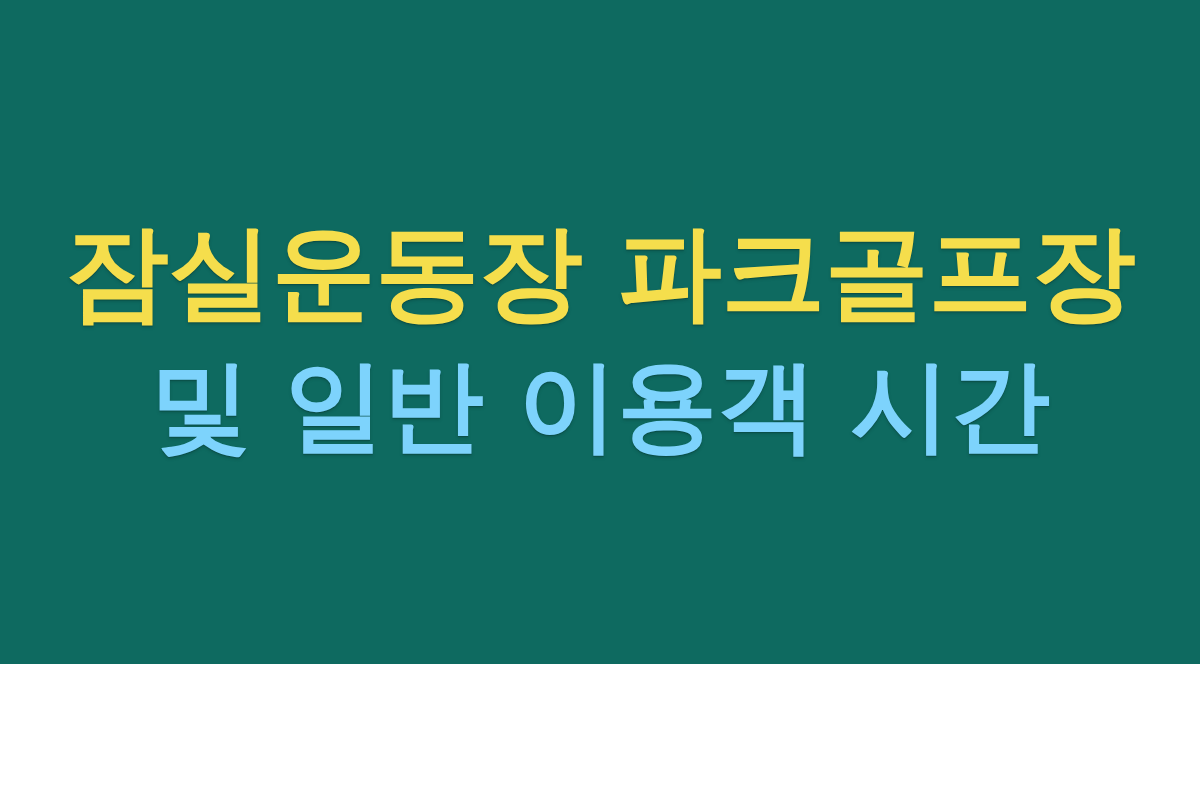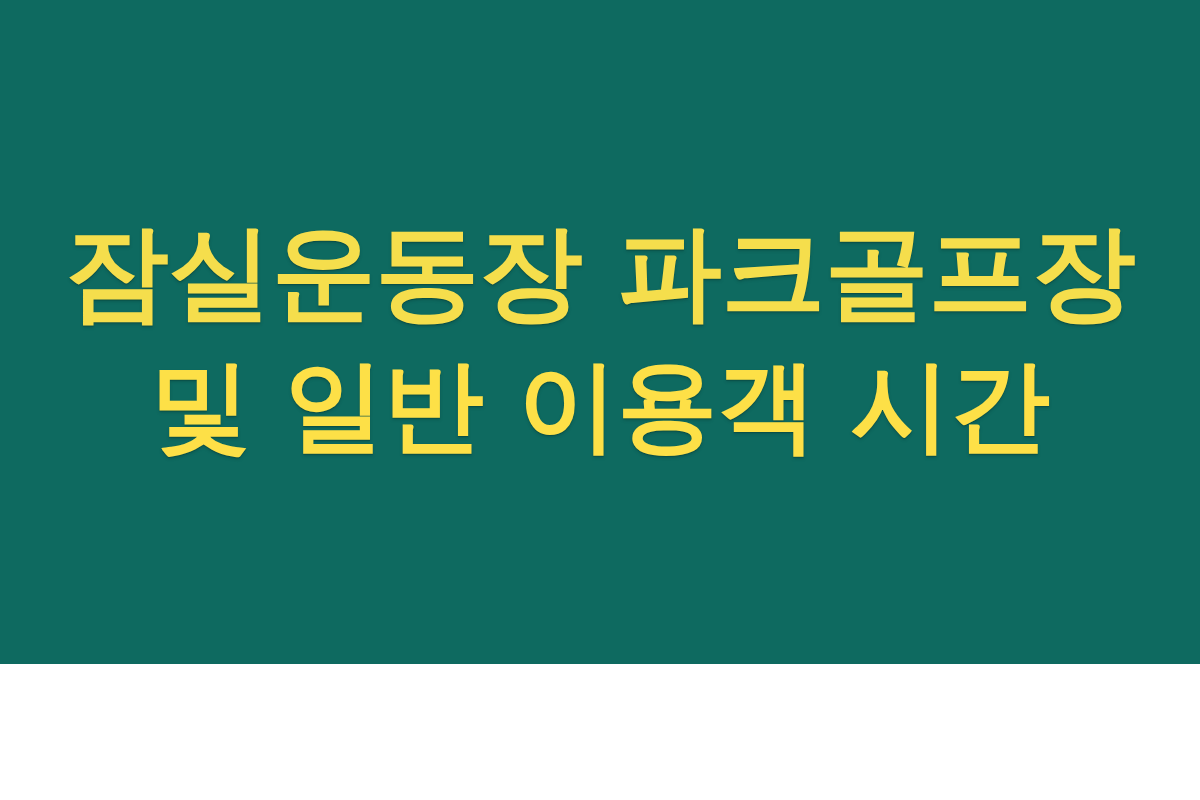--- a/index.html
+++ b/index.html
@@ -63,17 +63,17 @@
 </head>
 <body>
 
 <div id="banner" style="background: rgb(14, 106, 96);">
 
   <div id="headline">
 
     <span class="headline-line line-1" style="color: rgb(245, 222, 76);">잠실운동장 파크골프장</span>
 
 
-    <span class="headline-line line-3" style="color: #fde047;">및 일반 이용객 시간</span>
+    <span class="headline-line line-3" style="color: #7dd3fc;">및 일반 이용객 시간</span>
 
   </div>
 
 </div>
 
 </body></html>

